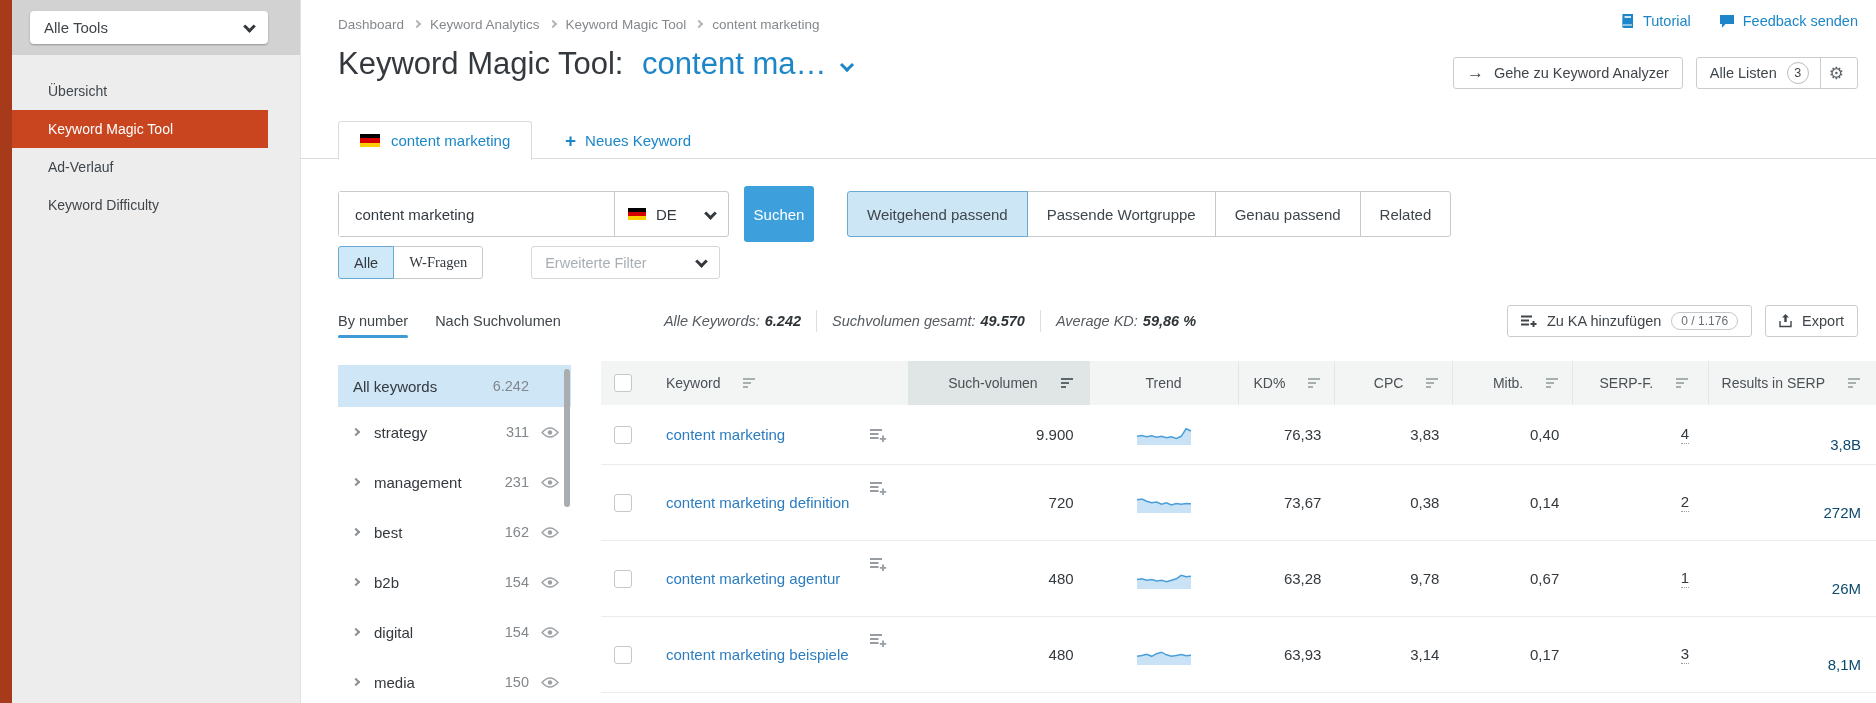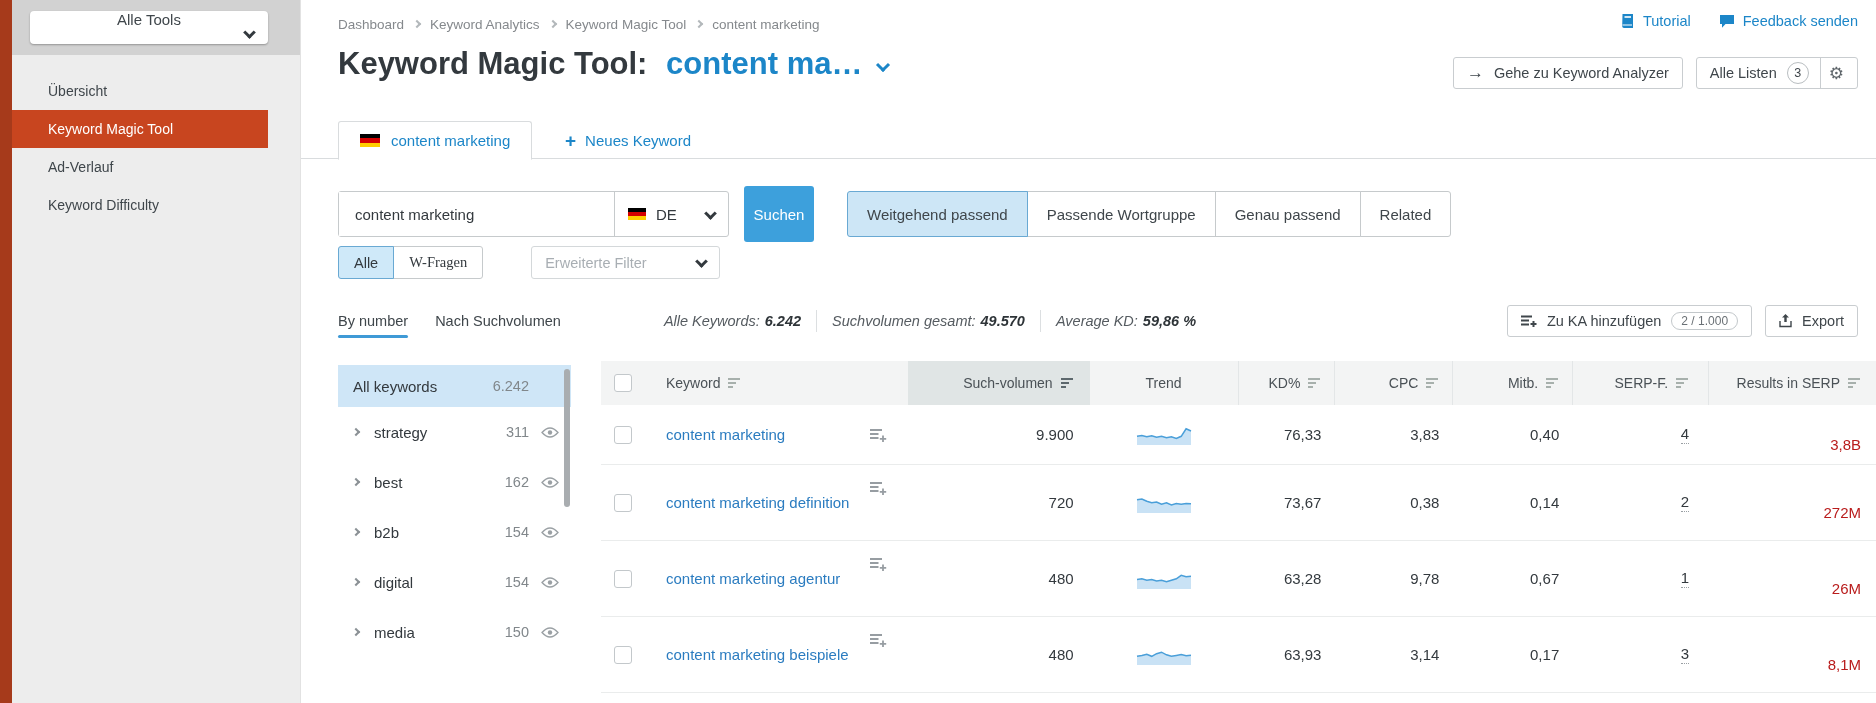--- a/index.html
+++ b/index.html
@@ -12,42 +12,42 @@
   .chev.up { transform:rotate(-135deg); }
   .chev.right { transform:rotate(-45deg); }
   .chev.dark { border-color:#33393e; border-width:3px; width:9px; height:9px; }
   .chev.blue { border-color:#1c86c8; border-width:3px; width:10px; height:10px; }
 
   
   .sidebar { position:absolute; left:0; top:0; width:300px; height:703px; background:#ededed; }
   .red-strip { position:absolute; left:0; top:0; width:12px; height:703px; background:#a63a1b; }
   .tools-band { position:absolute; left:12px; top:0; width:288px; height:55px; background:#d2d2d2; }
   .tools-select { position:absolute; left:18px; top:11px; width:238px; height:33px; background:#fff; border-radius:4px;
-    display:flex; align-items:center; padding:0 14px; box-shadow:0 1px 2px rgba(0,0,0,.3); font-size:15px; color:#3f464b; cursor:pointer;flex-direction:column; }
+    display:flex; align-items:center; padding:0 14px; box-shadow:0 1px 2px rgba(0,0,0,.3); font-size:15px; color:#3f464b; cursor:pointer; }
   .tools-select .chev { margin-left:auto; margin-bottom:3px; }
   .side-nav { position:absolute; left:12px; top:72px; width:256px; }
   .side-item { display:flex; align-items:center; padding-left:16px; color:#3f464b; cursor:pointer; }
   .side-item.main { height:42px; font-weight:bold; font-size:15px; }
   .side-item.sub { height:38px; font-size:14px; padding-left:36px; }
   .side-item.active { background:#c8451f; color:#fff; }
   .side-item .home-ic { margin-right:12px; display:flex; }
   .side-item .chev-w { margin-left:auto; margin-right:24px; display:flex; }
   .badge-beta { background:#f5821f; color:#fff; font-size:9.5px; font-weight:bold; padding:2px 5px; border-radius:2px; margin-left:8px; letter-spacing:.5px; }
 
   
   .main { position:absolute; left:300px; top:0; width:1576px; height:703px; background:#fff; border-left:1px solid #e2e2e2; }
 
   .breadcrumb { position:absolute; left:37px; top:17px; font-size:13.5px; color:#85898d; display:flex; align-items:center; gap:10px; }
   .bc-sep { display:inline-block; width:6px; height:6px; border-right:2px solid #b3b8bb; border-bottom:2px solid #b3b8bb; transform:rotate(-45deg); margin-bottom:1px; }
 
   .top-links { position:absolute; right:18px; top:13px; display:flex; gap:28px; align-items:center; }
   .top-link { display:flex; align-items:center; gap:8px; color:#1c86c8; font-size:14.5px; cursor:pointer; }
 
   .title-row { position:absolute; left:37px; top:46px; display:flex; align-items:center; }
-  .title-row h1 { font-size:31px; font-weight:bold; color:#33393e; }
+  .title-row h1 { font-size:31px; font-weight:normal; color:#33393e; }
   .title-kw { color:#1c86c8; margin-left:10px; }
   .title-row .chev { margin-left:16px; margin-top:2px; }
 
   .title-actions { position:absolute; right:18px; top:57px; display:flex; gap:13px; }
   .btn { height:32px; border:1px solid #c9cdd0; border-radius:3px; background:#fff; color:#3f464b; font-size:14.5px;
     display:flex; align-items:center; padding:0 13px; gap:10px; cursor:pointer; white-space:nowrap; }
   .count-badge { width:22px; height:22px; border:1px solid #b9bec1; border-radius:50%; font-size:12.5px; color:#3f464b;
     display:flex; align-items:center; justify-content:center; }
   .split-sep { width:1px; height:32px; background:#c9cdd0; margin:0 -2px 0 1px; }
   .gear { font-size:17px; color:#5f666b; line-height:1; }
@@ -104,21 +104,21 @@
   .group-all { height:42px; background:#cfe6f7; display:flex; align-items:center; padding:0 12px 0 15px; font-size:15px; color:#33393e; cursor:pointer; }
   .g-count { margin-left:auto; color:#81878b; font-size:14.5px; }
   .g-eye { width:18px; margin-left:12px; display:flex; }
   .group-row { height:50px; display:flex; align-items:center; padding:0 12px 0 15px; font-size:15px; color:#33393e; cursor:pointer; }
   .group-row .chev { width:6px; height:6px; margin-right:15px; }
   .g-scrollbar { position:absolute; right:1px; top:4px; width:6px; height:138px; background:#a9adb0; border-radius:3px; }
 
   
   .table-area { position:absolute; left:300px; right:0; top:361px; }
   .thead { display:flex; height:44px; background:#f3f4f4; align-items:center; font-size:14px; color:#4a5156; }
-  .tcell { display:flex; align-items:center; height:100%; }
+  .tcell { display:flex; align-items:center; height:100%;gap:15px; }
   .c0 { width:50px; padding-left:13px; }
   .c1 { width:257px; padding-left:15px; }
   .c2 { width:182px; justify-content:flex-end; padding-right:16px; }
   .c3 { width:148px; justify-content:center; }
   .c4 { width:97px;  justify-content:flex-end; padding-right:13px; }
   .c5 { width:118px; justify-content:flex-end; padding-right:13px; }
   .c6 { width:120px; justify-content:flex-end; padding-right:13px; }
   .c7 { width:136px; justify-content:flex-end; padding-right:19px; }
   .c8 { width:168px; justify-content:flex-end; padding-right:15px; }
   .thead .c2 { background:#e0e5e5; }
@@ -126,21 +126,21 @@
   .sort-ic { margin-left:8px; display:flex; }
   .checkbox { width:18px; height:18px; background:#fff; border:1px solid #c3c8cb; border-radius:3px; cursor:pointer; }
   .trow { display:flex; border-bottom:1px solid #eaecec; align-items:center; font-size:15px; color:#33393e; }
   .trow.one { height:60px; } .trow.two { height:76px; }
   .kw-cell { position:relative; }
   .kw-link { color:#2b7cc0; text-decoration:none; width:212px; line-height:21px; cursor:pointer; }
   .add-ic { position:absolute; left:218px; display:flex; cursor:pointer; }
   .trow.one .add-ic { top:calc(50% - 7px); }
   .trow.two .add-ic { top:16px; }
   .serpf { border-bottom:1px dotted #9aa0a4; padding-bottom:1px; cursor:pointer; }
-  .res-link { color:#b91c1c; text-decoration:none; cursor:pointer;margin-top:20px; }
+  .res-link { color:#0c4a6e; text-decoration:none; cursor:pointer;margin-top:20px; }
 </style>
 </head>
 <body>
 
 <div class="app">
 
   <aside class="sidebar">
     <div class="red-strip"></div>
     <div class="tools-band">
       <div class="tools-select">
@@ -323,21 +323,21 @@
           <div class="m-sep"></div>
           <div class="metric">Average KD:<b>59,86 %</b></div>
         </span>
       <span class="stats-actions">
         <button class="btn">
           <svg width="16" height="13" viewBox="0 0 16 13">
             <path d="M0 1.5 H11 M0 5.5 H8 M0 9.5 H8" stroke="#3f464b" stroke-width="2"></path>
             <path d="M12.5 6 V12 M9.5 9 H15.5" stroke="#3f464b" stroke-width="2"></path>
           </svg>
           <span>Zu KA hinzufügen</span>
-          <span class="pill">2 / 1.000</span>
+          <span class="pill">0 / 1.176</span>
         </button>
         <button class="btn">
           <svg width="13" height="14" viewBox="0 0 13 14">
             <path d="M6.5 0 L10 3.5 H7.7 V8 H5.3 V3.5 H3 Z" fill="#3f464b"></path>
             <path d="M1 7 V12.5 H12 V7" stroke="#3f464b" fill="none" stroke-width="1.4"></path>
           </svg>
           <span>Export</span>
         </button>
       </span>
     </div>
@@ -355,20 +355,31 @@
             <span class="g-count">311</span>
             <span class="g-eye">
               <svg width="18" height="11" viewBox="0 0 18 11">
                 <path d="M1 5.5 Q9 -3.5 17 5.5 Q9 14.5 1 5.5 Z" fill="none" stroke="#9aa0a4" stroke-width="1.3"></path>
                 <circle cx="9" cy="5.5" r="2.2" fill="#9aa0a4"></circle>
               </svg>
             </span>
           </div>
           <div class="group-row">
             <span class="chev right"></span>
+            <span>management</span>
+            <span class="g-count">231</span>
+            <span class="g-eye">
+              <svg width="18" height="11" viewBox="0 0 18 11">
+                <path d="M1 5.5 Q9 -3.5 17 5.5 Q9 14.5 1 5.5 Z" fill="none" stroke="#9aa0a4" stroke-width="1.3"></path>
+                <circle cx="9" cy="5.5" r="2.2" fill="#9aa0a4"></circle>
+              </svg>
+            </span>
+          </div>
+          <div class="group-row">
+            <span class="chev right"></span>
             <span>best</span>
             <span class="g-count">162</span>
             <span class="g-eye">
               <svg width="18" height="11" viewBox="0 0 18 11">
                 <path d="M1 5.5 Q9 -3.5 17 5.5 Q9 14.5 1 5.5 Z" fill="none" stroke="#9aa0a4" stroke-width="1.3"></path>
                 <circle cx="9" cy="5.5" r="2.2" fill="#9aa0a4"></circle>
               </svg>
             </span>
           </div>
           <div class="group-row">

